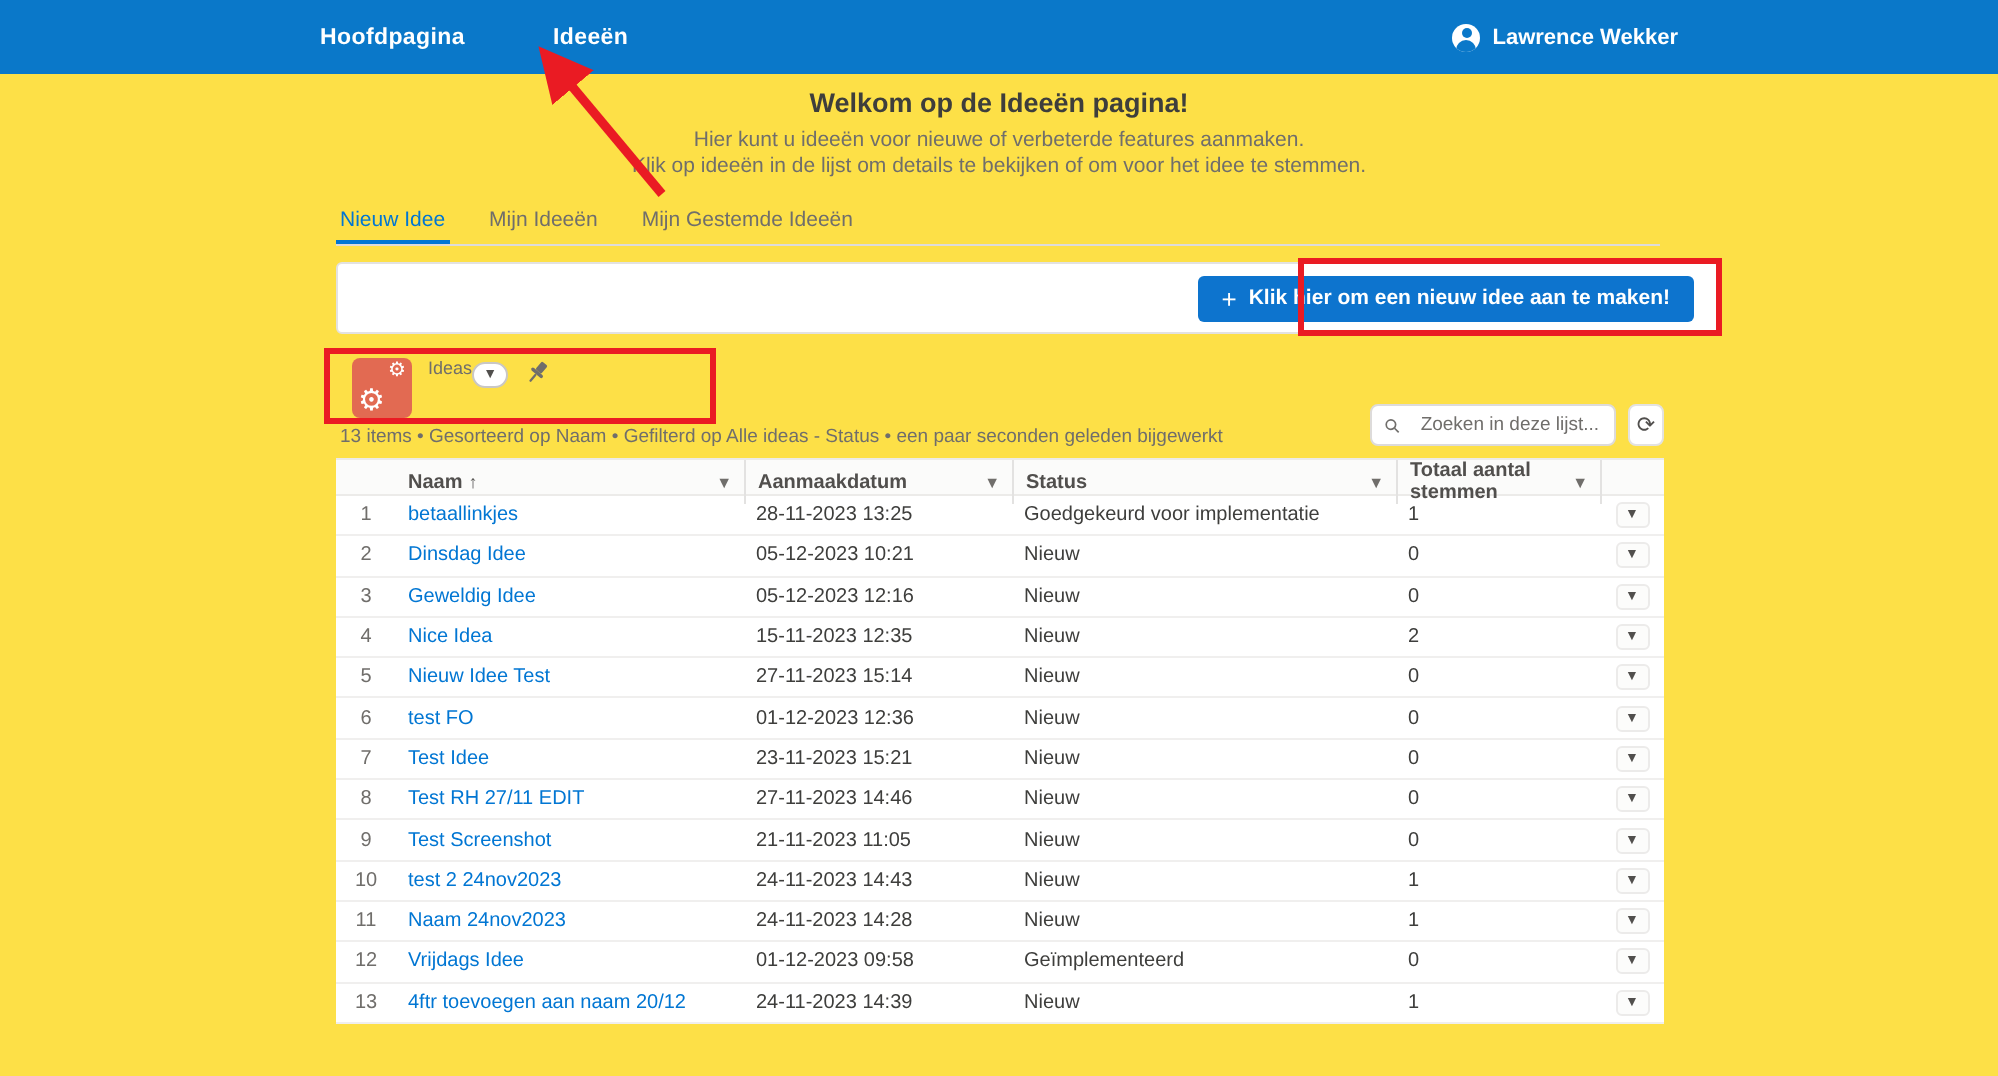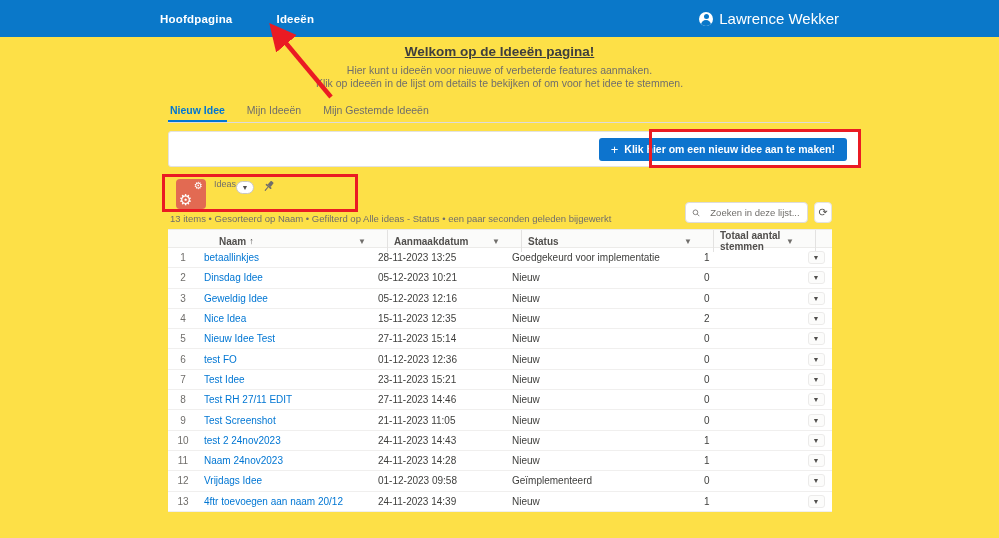--- a/index.html
+++ b/index.html
@@ -7,37 +7,37 @@
               font-family:"Liberation Sans", sans-serif; }
   .stage { position:relative; width:999px; height:538px; background:#fde047; }
 
   
   .topbar { position:absolute; left:0; top:0; width:999px; height:37px;
             background:var(--nav-blue,#0a78c9); display:flex; align-items:center;
             padding:0 160px; color:#fff; }
   .topbar-nav { display:flex; gap:44px; }
   .topnav-item { font-size:11.5px; font-weight:700; letter-spacing:.2px; color:#fff; cursor:pointer; }
   .topbar-user { margin-left:auto; display:flex; align-items:center; gap:6px; cursor:pointer; }
-  .topbar-user .uname { font-size:15px; font-weight:400; }
+  .topbar-user .uname { font-size:11px; font-weight:700; }
   .avatar-icon { width:14px; height:14px; border-radius:50%; background:#fff; position:relative; overflow:hidden; }
   .avatar-icon::before { content:""; position:absolute; left:4.5px; top:2px; width:5px; height:5px;
              border-radius:50%; background:var(--nav-blue,#0a78c9); }
   .avatar-icon::after { content:""; position:absolute; left:2px; top:8px; width:10px; height:7px;
              border-radius:5px 5px 0 0; background:var(--nav-blue,#0a78c9); }
 
   
   .welcome { position:absolute; left:0; top:44px; width:999px; text-align:center; }
-  .welcome-title { font-size:13.5px; font-weight:700; color:#3e3e3c; margin-bottom:5px;text-decoration:underline; }
+  .welcome-title { font-size:13.5px; font-weight:700; color:#3e3e3c; margin-bottom:5px; }
   .welcome-line { font-size:10.5px; color:#706e6b; line-height:12.5px; }
 
   
   .tabs { position:absolute; left:168px; top:101px; width:662px; display:flex; gap:18px;
           border-bottom:1px solid #dddbda; height:22px; }
   .tab { font-size:10.5px; color:#706e6b; font-weight:500; padding:3px 2px 6px 2px; cursor:pointer; white-space:nowrap; }
-  .tab.active { color:var(--link-blue,#0176d3); font-weight:700;
+  .tab.active { color:var(--link-blue,#0176d3); font-weight:400;
                 border-bottom:2px solid var(--link-blue,#0176d3); }
 
   
   .create-panel { position:absolute; left:168px; top:131px; width:692px; height:36px;
                   border:1px solid #e3e2e1; border-radius:3px; background:#fff;
                   display:flex; align-items:center; justify-content:flex-end; padding-right:12px; }
   .create-btn { background:var(--button-blue,#0d74ce); color:#fff; border:none; border-radius:3px;
                 height:23px; padding:0 12px; font-size:10.5px; font-weight:600;
                 font-family:"Liberation Sans", sans-serif;
                 display:flex; align-items:center; gap:6px; cursor:pointer; }
@@ -71,21 +71,21 @@
   .refresh-btn { position:absolute; left:814px; top:202px; width:18px; height:21px;
                  border:1px solid #e3e2e1; border-radius:4px; background:#fff; color:#514f4d;
                  font-size:11px; display:flex; align-items:center; justify-content:center; cursor:pointer; }
 
   
   .tbl { position:absolute; left:168px; top:229px; width:664px; }
   .thead, .trow { display:grid; grid-template-columns:30px 174px 134px 192px 102px 32px; align-items:center; }
   .thead { height:19px; background:#fbfbfa; border-top:1px solid #eceb e9;
            border-top:1px solid #ecebe9; border-bottom:1px solid #ecebe9; }
   .th { font-size:10px; font-weight:700; color:#514f4d; padding:0 6px; height:100%;
-        display:flex; align-items:center; justify-content:space-between; cursor:pointer;margin-left:15px; }
+        display:flex; align-items:center; justify-content:space-between; cursor:pointer; }
   .th .chev { color:#706e6b; font-size:8px; font-weight:400; }
   .th.sep { border-left:1px solid #e3e2e1; }
   .th .sort { color:#514f4d; font-size:9px; margin-left:3px; }
   .th-label-wrap { display:flex; align-items:center; }
   .trow { height:20.3px; border-bottom:1px solid #f0efee; background:#fff; }
   .td { font-size:10px; padding:0 6px; white-space:nowrap; overflow:hidden; }
   .td.num { color:#706e6b; text-align:center; padding:0; }
   .td.name a { color:var(--link-blue,#0176d3); text-decoration:none; cursor:pointer; }
   .td.date, .td.status, .td.votes { color:#3e3e3c; }
   .td.action { display:flex; justify-content:center; }

